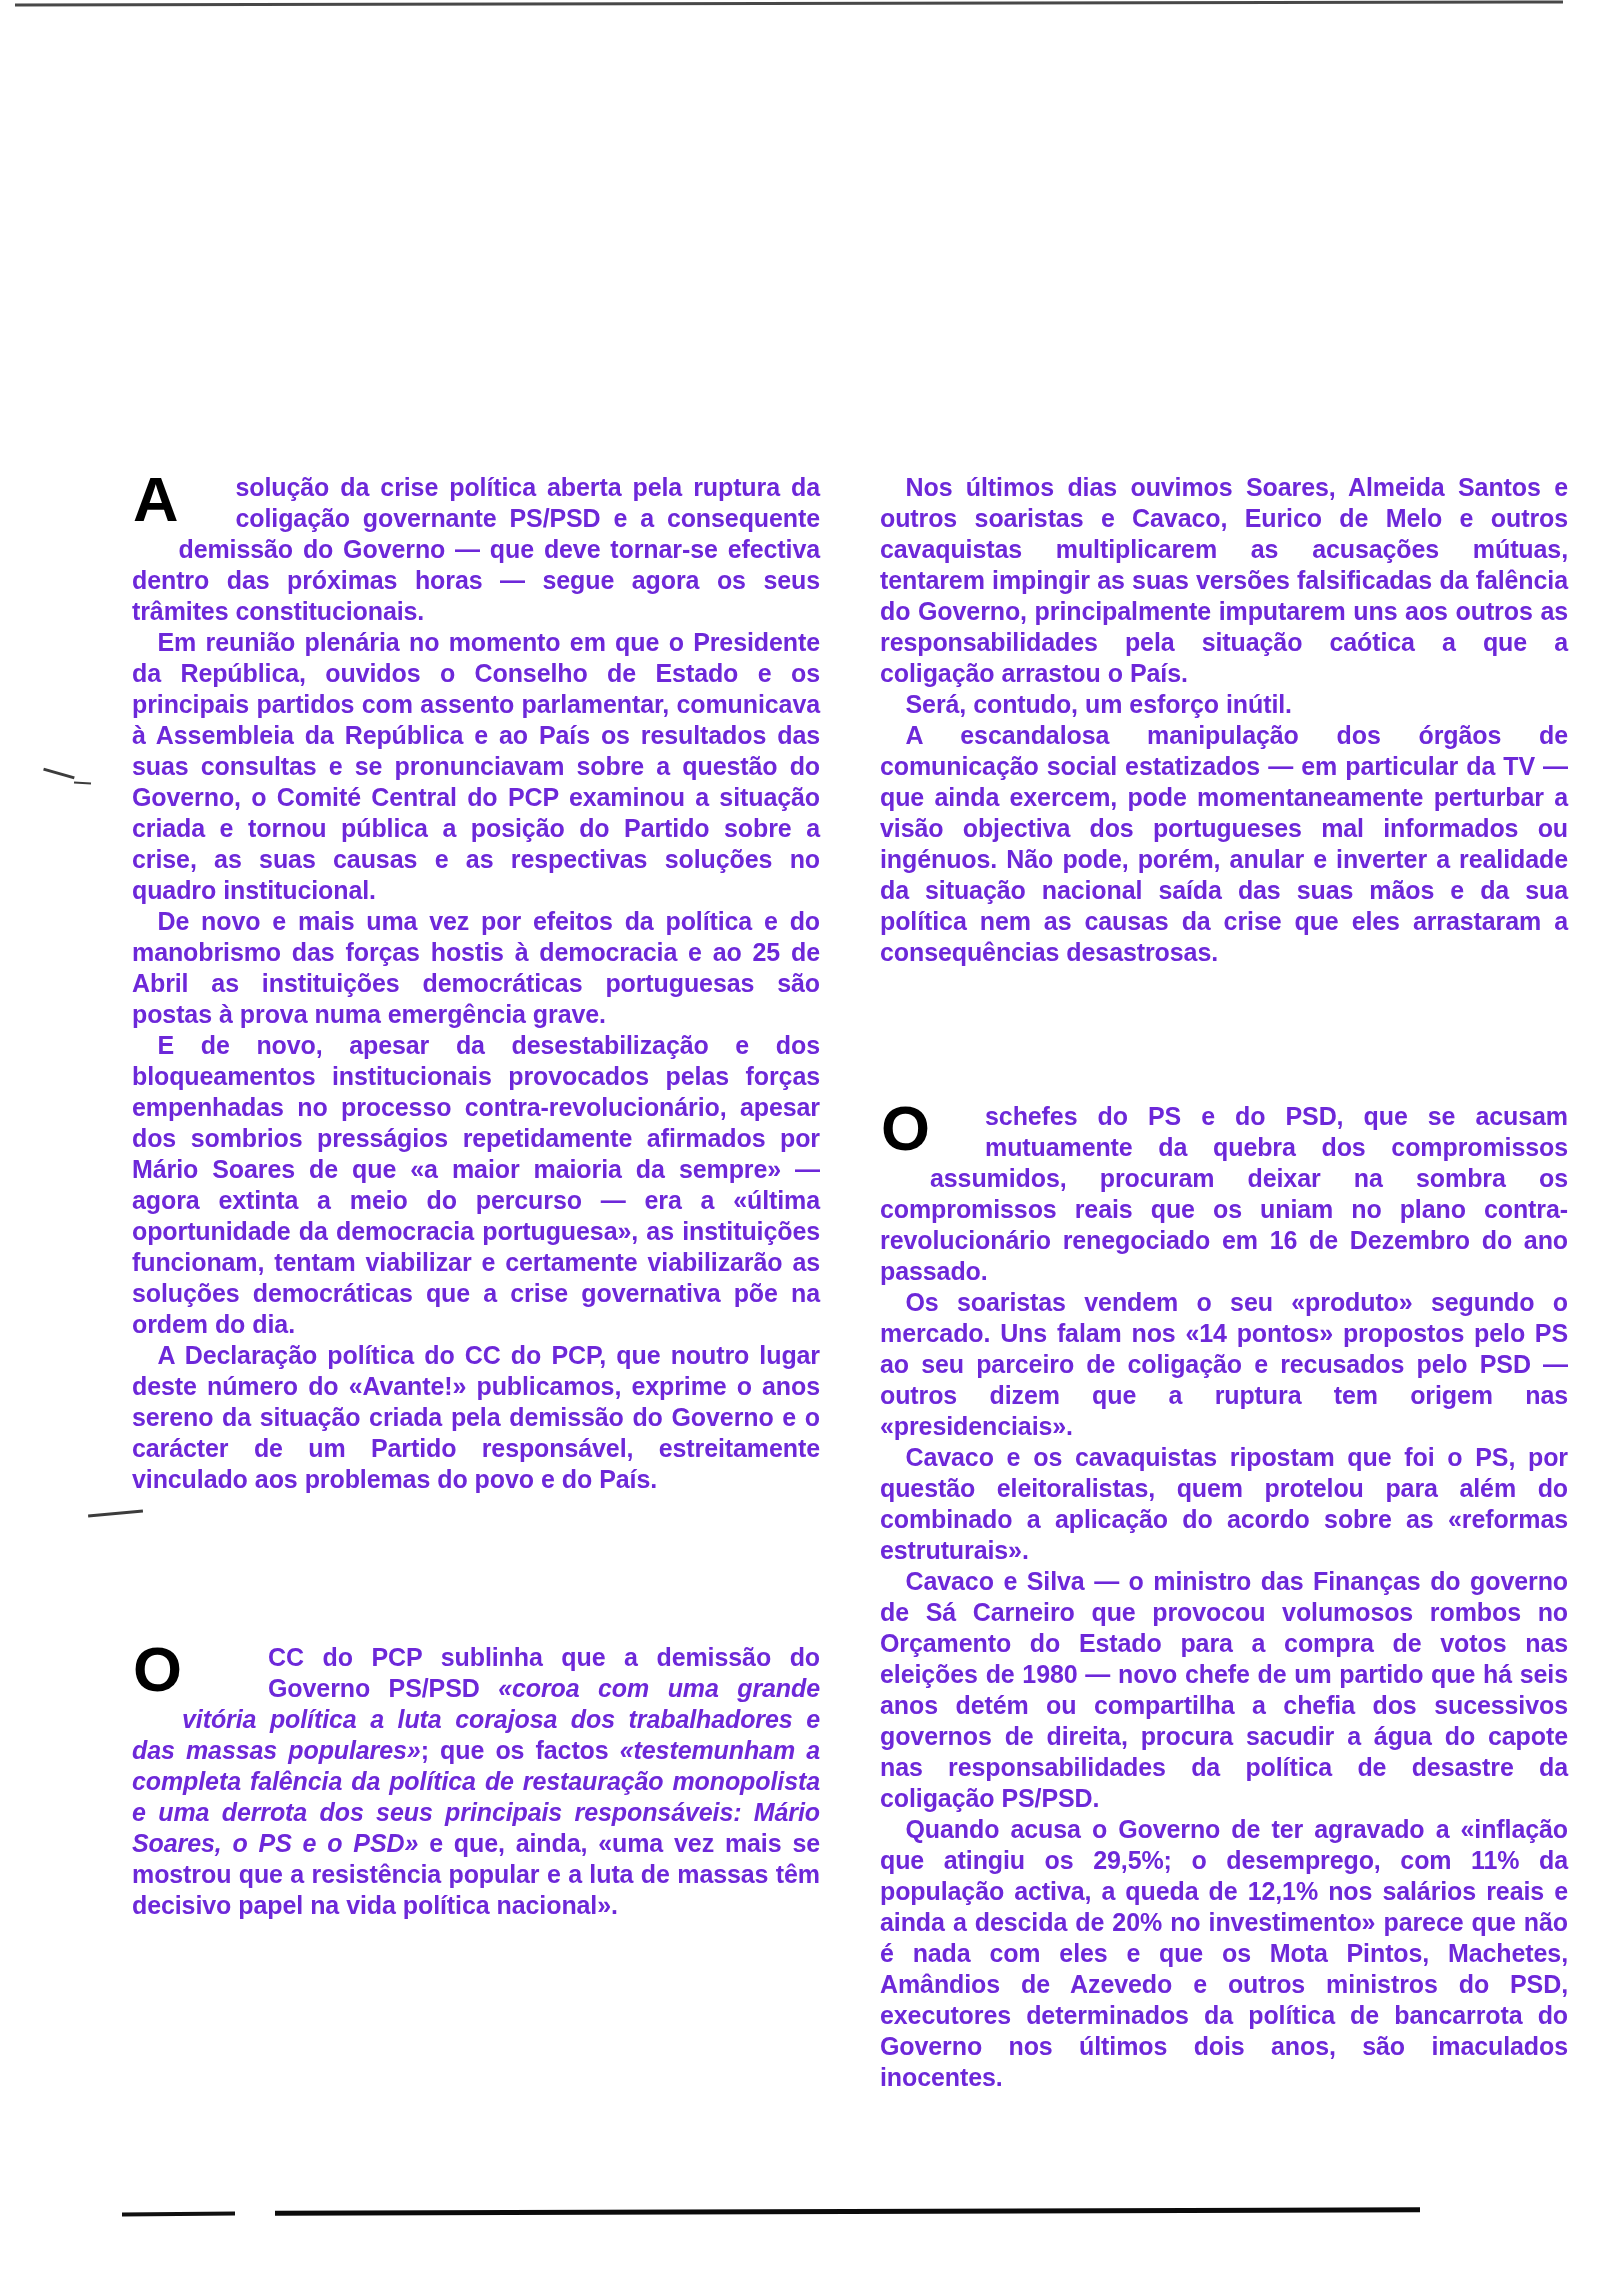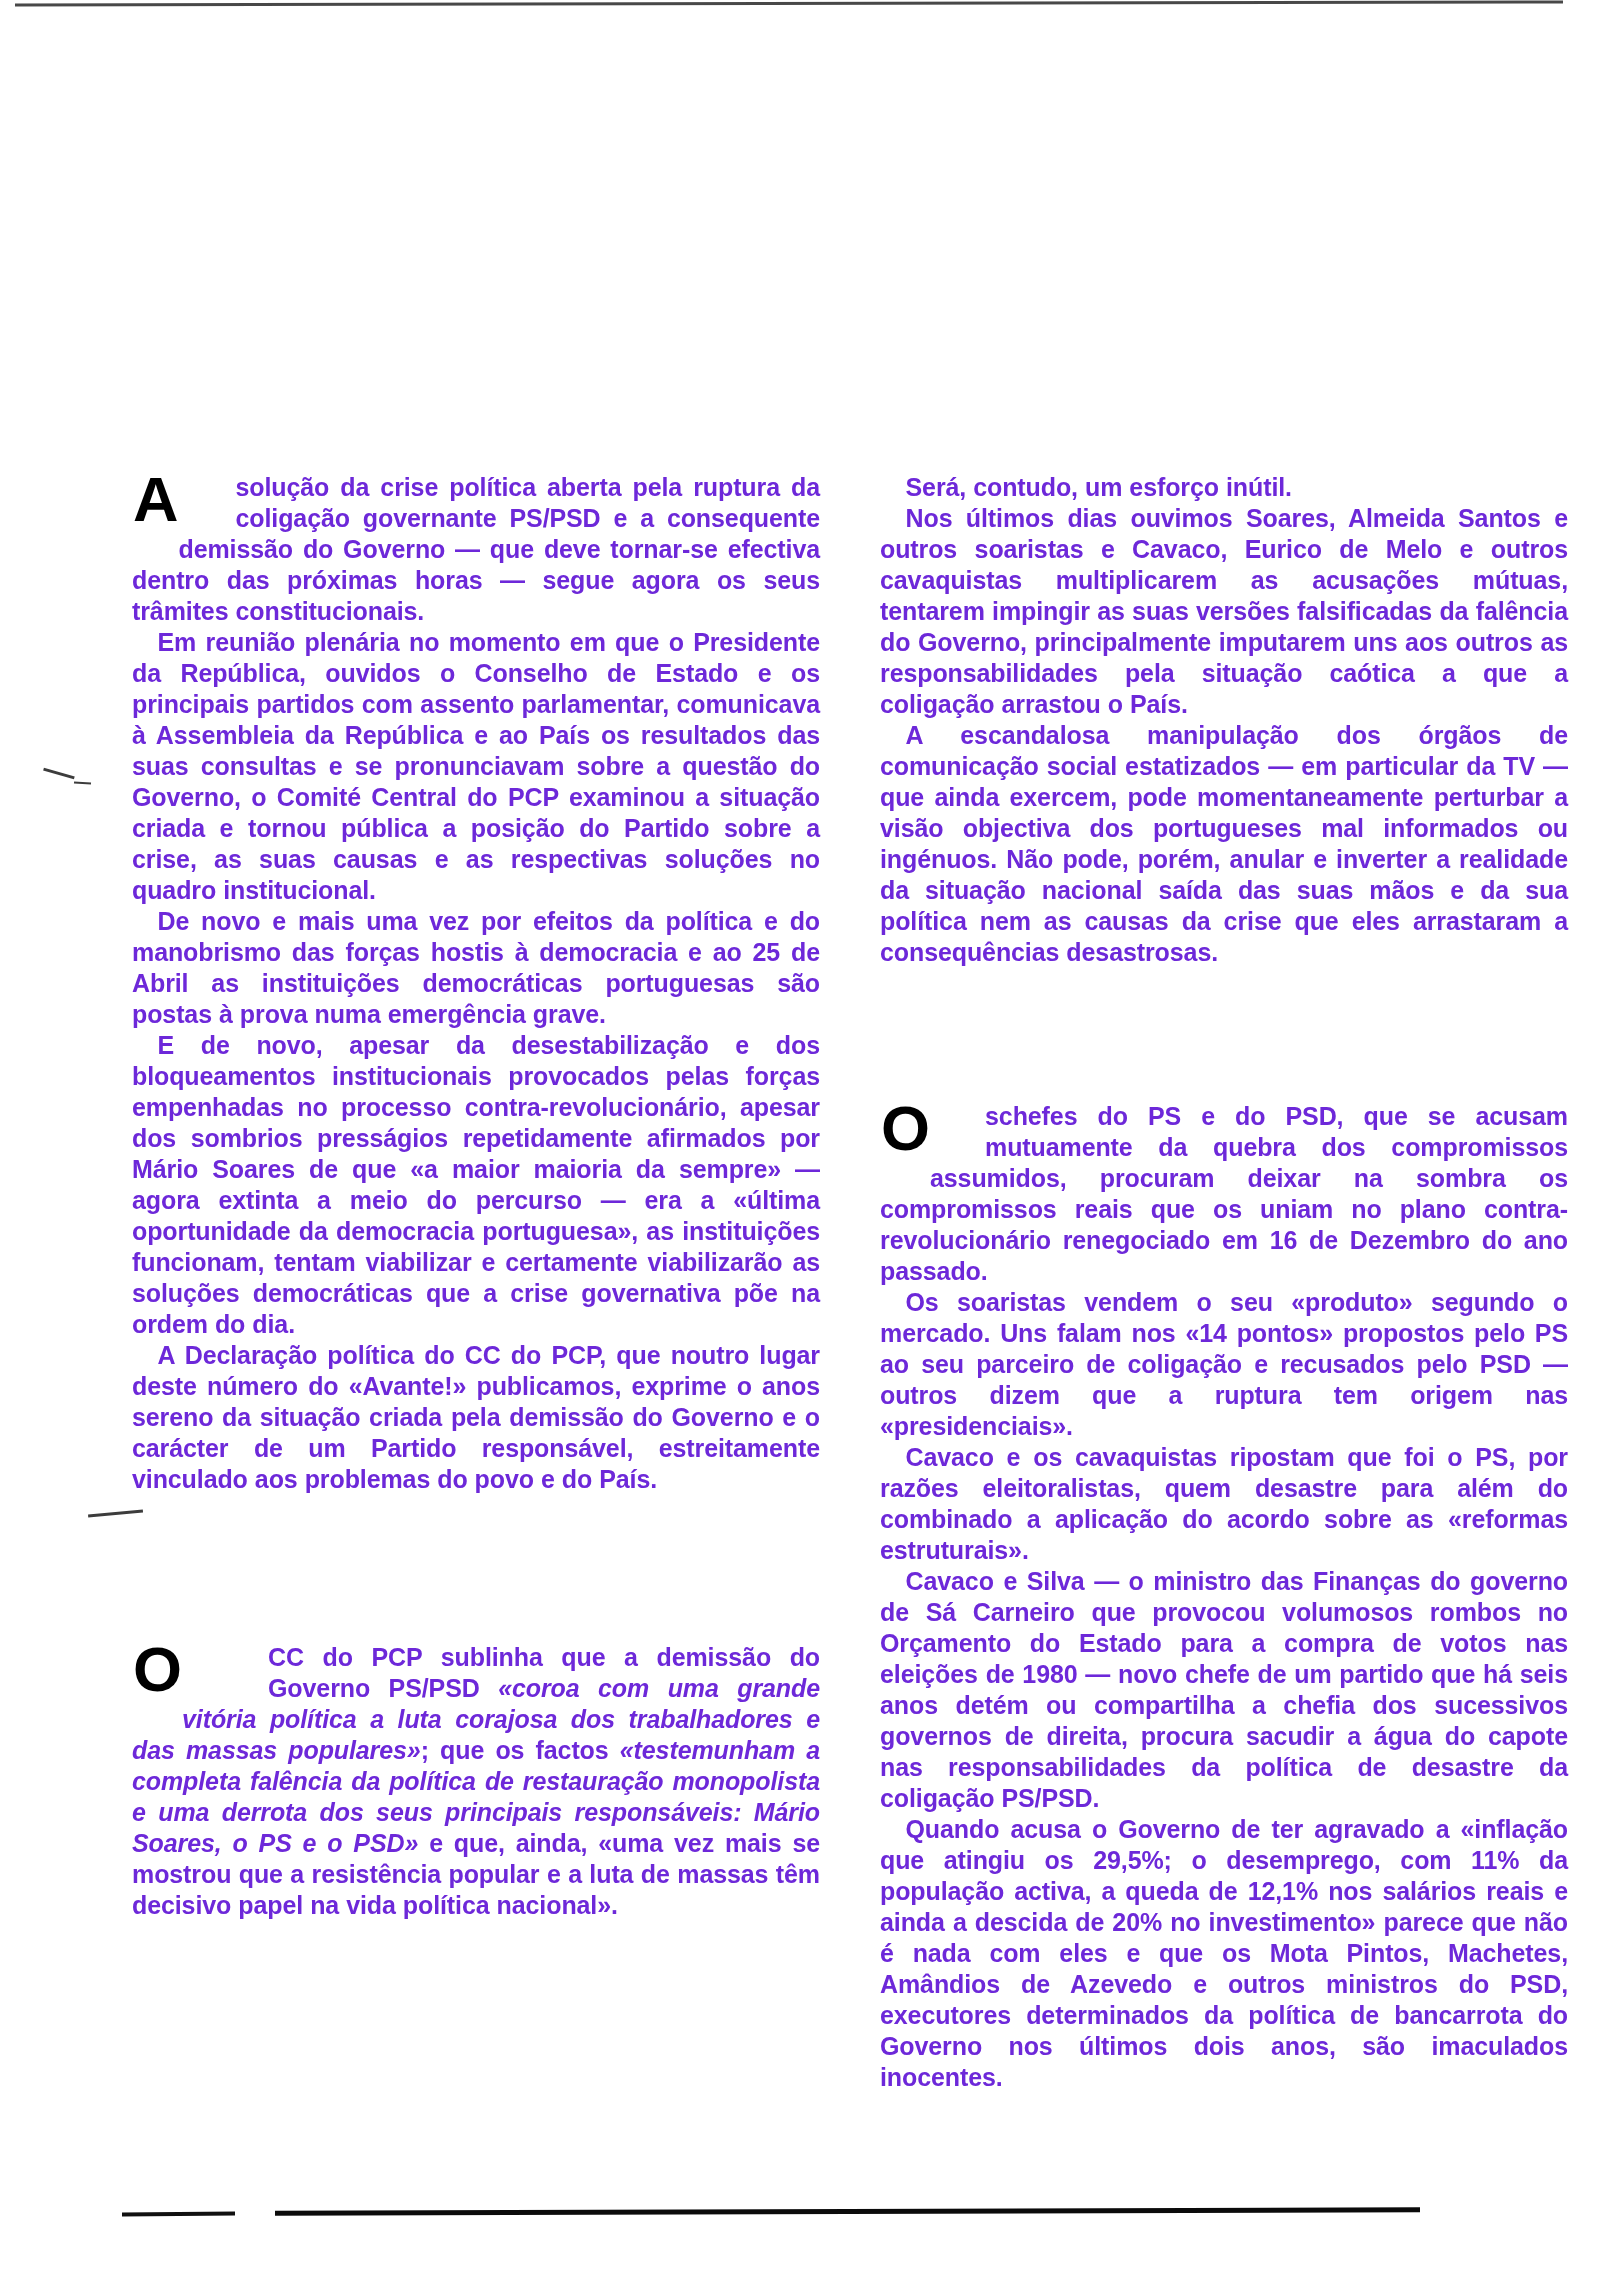--- a/index.html
+++ b/index.html
@@ -150,32 +150,32 @@
         <span class="dropcap-shape wide"></span>
         <p class="para no-indent"><span class="ro">CC do PCP sublinha que a demissão do Governo PS/PSD </span><span class="it">«coroa com uma grande vitória política a luta corajosa dos trabalhadores e das massas populares»</span><span class="ro">; que os factos </span><span class="it">«testemunham a completa falência da política de restauração monopolista e uma derrota dos seus principais responsáveis: Mário Soares, o PS e o PSD»</span><span class="ro"> e que, ainda, «uma vez mais se mostrou que a resistência popular e a luta de massas têm decisivo papel na vida política nacional».</span></p>
       </div>
     </div>
 
   </div>
 
   <div class="column right">
 
     <div class="block">
+      <p class="para">Nos últimos dias ouvimos Soares, Almeida Santos e outros soaristas e Cavaco, Eurico de Melo e outros cavaquistas multiplicarem as acusações mútuas, tentarem impingir as suas versões falsificadas da falência do Governo, principalmente imputarem uns aos outros as responsabilidades pela situação caótica a que a coligação arrastou o País.</p>
       <p class="para">Será, contudo, um esforço inútil.</p>
-      <p class="para">Nos últimos dias ouvimos Soares, Almeida Santos e outros soaristas e Cavaco, Eurico de Melo e outros cavaquistas multiplicarem as acusações mútuas, tentarem impingir as suas versões falsificadas da falência do Governo, principalmente imputarem uns aos outros as responsabilidades pela situação caótica a que a coligação arrastou o País.</p>
       <p class="para">A escandalosa manipulação dos órgãos de comunicação social estatizados — em particular da TV — que ainda exercem, pode momentaneamente perturbar a visão objectiva dos portugueses mal informados ou ingénuos. Não pode, porém, anular e inverter a realidade da situação nacional saída das suas mãos e da sua política nem as causas da crise que eles arrastaram a consequências desastrosas.</p>
     </div>
 
     <div class="block" style="margin-top:133px;">
       <div class="dropcap-para">
         <span class="dropcap">O</span>
         <span class="dropcap-shape" style="width:55px;"></span>
         <p class="para no-indent"><span>s</span><span>chefes do PS e do PSD, que se acusam mutuamente da quebra dos compromissos assumidos, procuram deixar na sombra os compromissos reais que os uniam no plano contra-revolucionário renegociado em 16 de Dezembro do ano passado.</span></p>
       </div>
       <p class="para">Os soaristas vendem o seu «produto» segundo o mercado. Uns falam nos «14 pontos» propostos pelo PS ao seu parceiro de coligação e recusados pelo PSD — outros dizem que a ruptura tem origem nas «presidenciais».</p>
-      <p class="para">Cavaco e os cavaquistas ripostam que foi o PS, por razões eleitoralistas, quem desastre para além do combinado a aplicação do acordo sobre as «reformas estruturais».</p>
+      <p class="para">Cavaco e os cavaquistas ripostam que foi o PS, por questão eleitoralistas, quem protelou para além do combinado a aplicação do acordo sobre as «reformas estruturais».</p>
       <p class="para">Cavaco e Silva — o ministro das Finanças do governo de Sá Carneiro que provocou volumosos rombos no Orçamento do Estado para a compra de votos nas eleições de 1980 — novo chefe de um partido que há seis anos detém ou compartilha a chefia dos sucessivos governos de direita, procura sacudir a água do capote nas responsabilidades da política de desastre da coligação PS/PSD.</p>
       <p class="para">Quando acusa o Governo de ter agravado a «inflação  que atingiu os 29,5%; o desemprego, com 11% da população activa, a queda de 12,1% nos salários reais e ainda a descida de 20% no investimento» parece que não é nada com eles e que os Mota Pintos, Machetes, Amândios de Azevedo e outros ministros do PSD, executores determinados da política de bancarrota do Governo nos últimos dois anos, são imaculados inocentes.</p>
     </div>
 
   </div>
 </div>
 
 
 </body></html>

